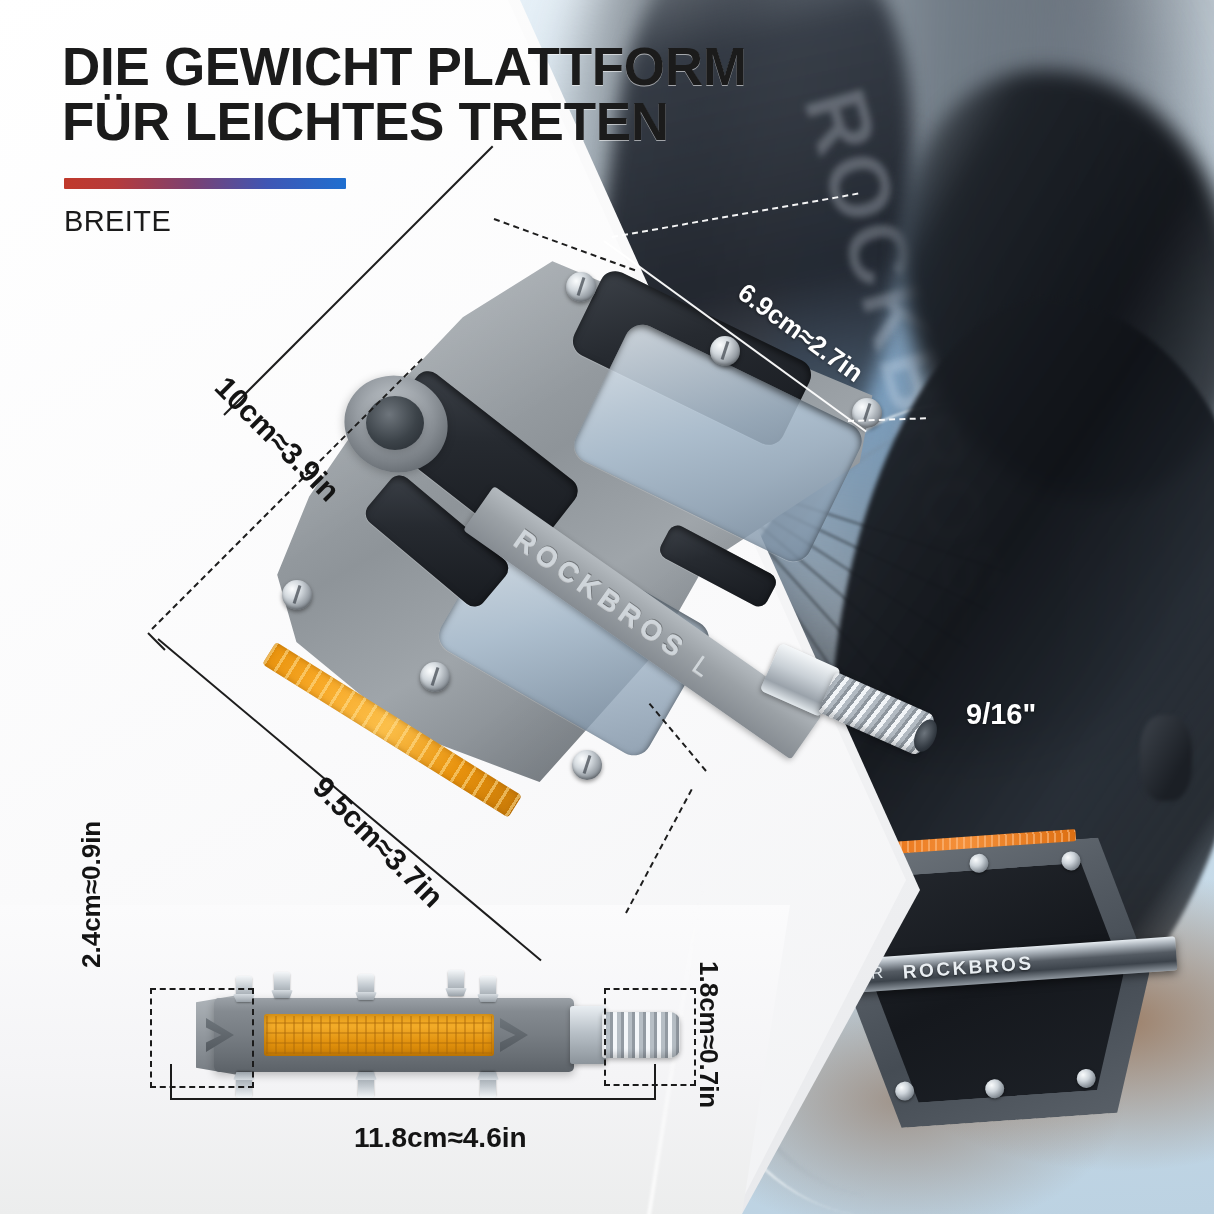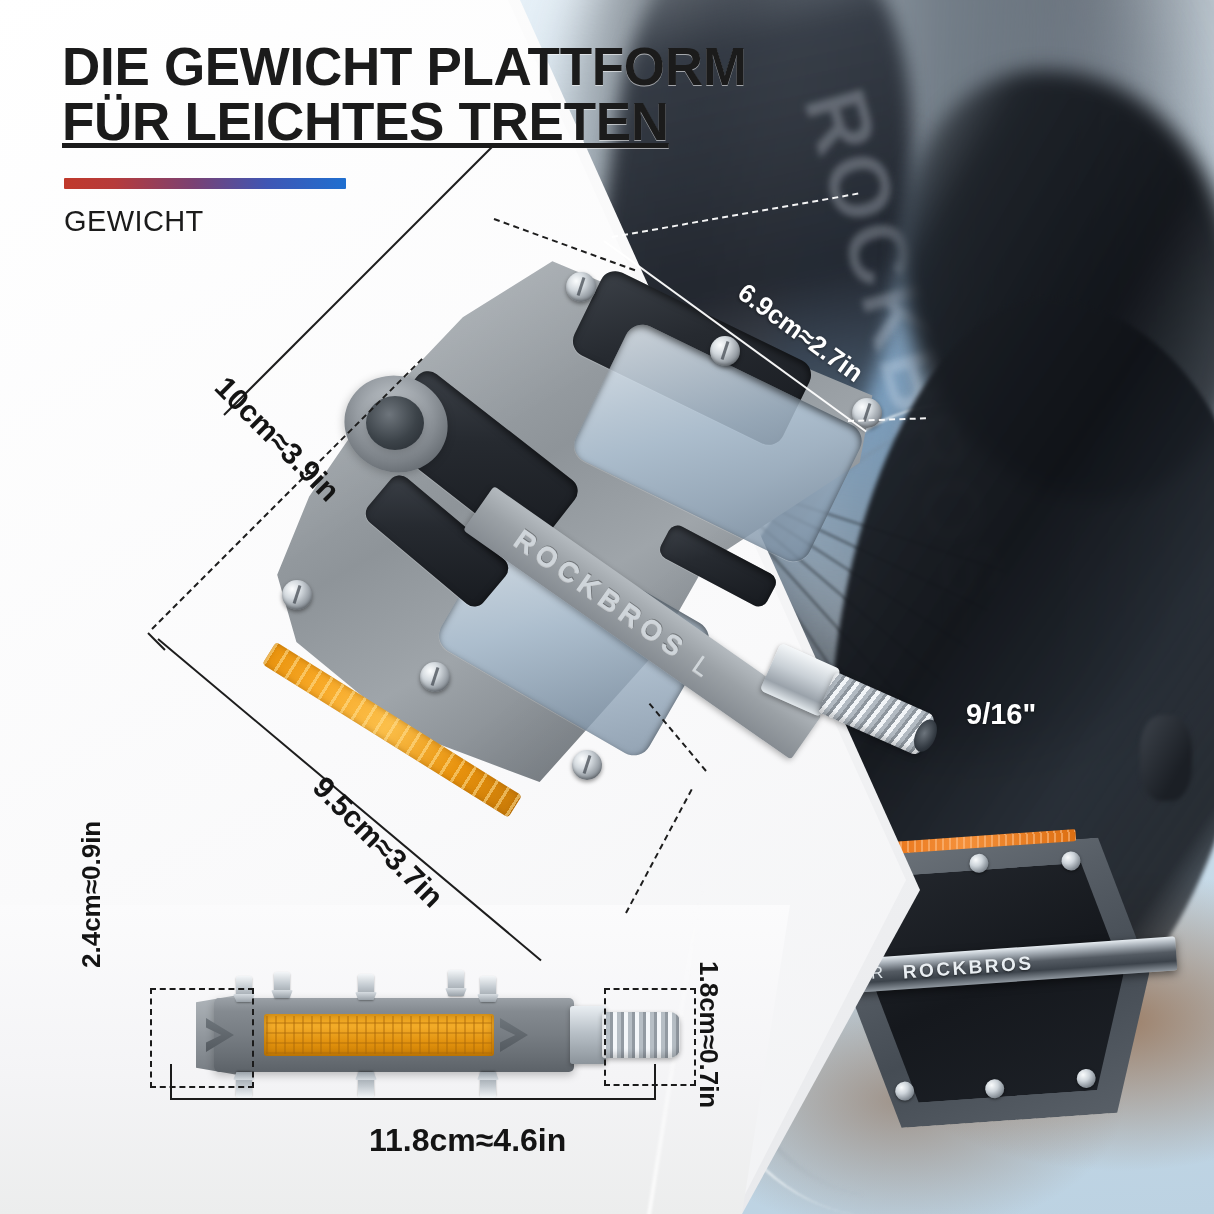--- a/index.html
+++ b/index.html
@@ -118,21 +118,21 @@
   }
 
   
   .headline {
     position:absolute; left:62px; top:40px; width:760px;
     font-size:53px; line-height:1.03; font-weight:700;
     letter-spacing:-0.3px; color:#1b1b1b;
     font-family:"Liberation Sans", sans-serif;
     text-shadow:0 1px 0 rgba(255,255,255,.55);
   }
-  .headline .l2 { display:block;text-decoration:underline; }
+  .headline .l2 { display:block; }
   .rule {
     position:absolute; left:64px; top:178px; width:282px; height:11px;
     background:linear-gradient(90deg,#c0392b 0%, #b63b3b 18%, #7a4173 46%, #3f56b4 72%, #1f6fd0 100%);
     border-radius:1px;
   }
 
   
   .weight-row { position:absolute; left:64px; top:203px; display:flex; align-items:center; gap:20px; }
   .weight-icon { position:relative; width:86px; height:82px; }
   .weight-icon .handle {
@@ -153,21 +153,21 @@
   
   .dim { position:absolute; font-weight:700; color:#141414; white-space:nowrap; }
   .dim-white { color:#fff; text-shadow:0 1px 3px rgba(0,0,0,.45); }
 
   #dim-10cm  { left:232px; top:370px; font-size:30px; transform:rotate(45deg); transform-origin:left top; }
   #dim-95cm  { left:330px; top:770px; font-size:30px; transform:rotate(45deg); transform-origin:left top; }
   #dim-69cm  { left:750px; top:277px; font-size:26px; transform:rotate(36deg); transform-origin:left top; }
   #dim-916   { left:966px; top:698px; font-size:29px; }
   #dim-24cm  { left:76px; top:968px; font-size:26px; transform:rotate(-90deg); transform-origin:left top; }
   #dim-18cm  { left:724px; top:961px; font-size:26px; transform:rotate(90deg); transform-origin:left top; }
-  #dim-118cm { left:369px; top:1122px; font-size:32px; }
+  #dim-118cm { left:354px; top:1122px; font-size:28px; }
 
   
   .gl { position:absolute; transform-origin:left center; }
   .gl.solid { border-top:2px solid #1d1d1d; }
   .gl.dash  { border-top:2px dashed #1d1d1d; }
   .gl.wsolid{ border-top:2px solid rgba(255,255,255,.95); }
   .gl.wdash { border-top:2px dashed rgba(255,255,255,.95); }
 
   
   .pedal-main { position:absolute; left:258px; top:250px; width:640px; height:560px; transform:rotate(0deg); }
@@ -432,21 +432,21 @@
   <div class="slant-edge"></div>
 
   <div class="headline">
     <span class="l1">DIE GEWICHT PLATTFORM</span>
     <span class="l2">FÜR LEICHTES TRETEN</span>
   </div>
   <div class="rule"></div>
 
   <div class="weight-row">
     <div class="weight-text">
-      <div>GEWICHT</div>
+      <div>BREITE</div>
     </div>
   </div>
 
   <div class="pedal-main">
     <div class="cage"></div>
     <div class="cage-inner"></div>
 
     <div class="win" style="left:318px; top:62px;  width:232px; height:92px;  transform:rotate(26deg); border-radius:16px;"></div>
     <div class="win clear" style="left:330px; top:118px; width:260px; height:150px; transform:rotate(26deg); border-radius:18px;"></div>
     <div class="win" style="left:120px; top:168px; width:200px; height:86px;  transform:rotate(38deg); border-radius:14px;"></div>

